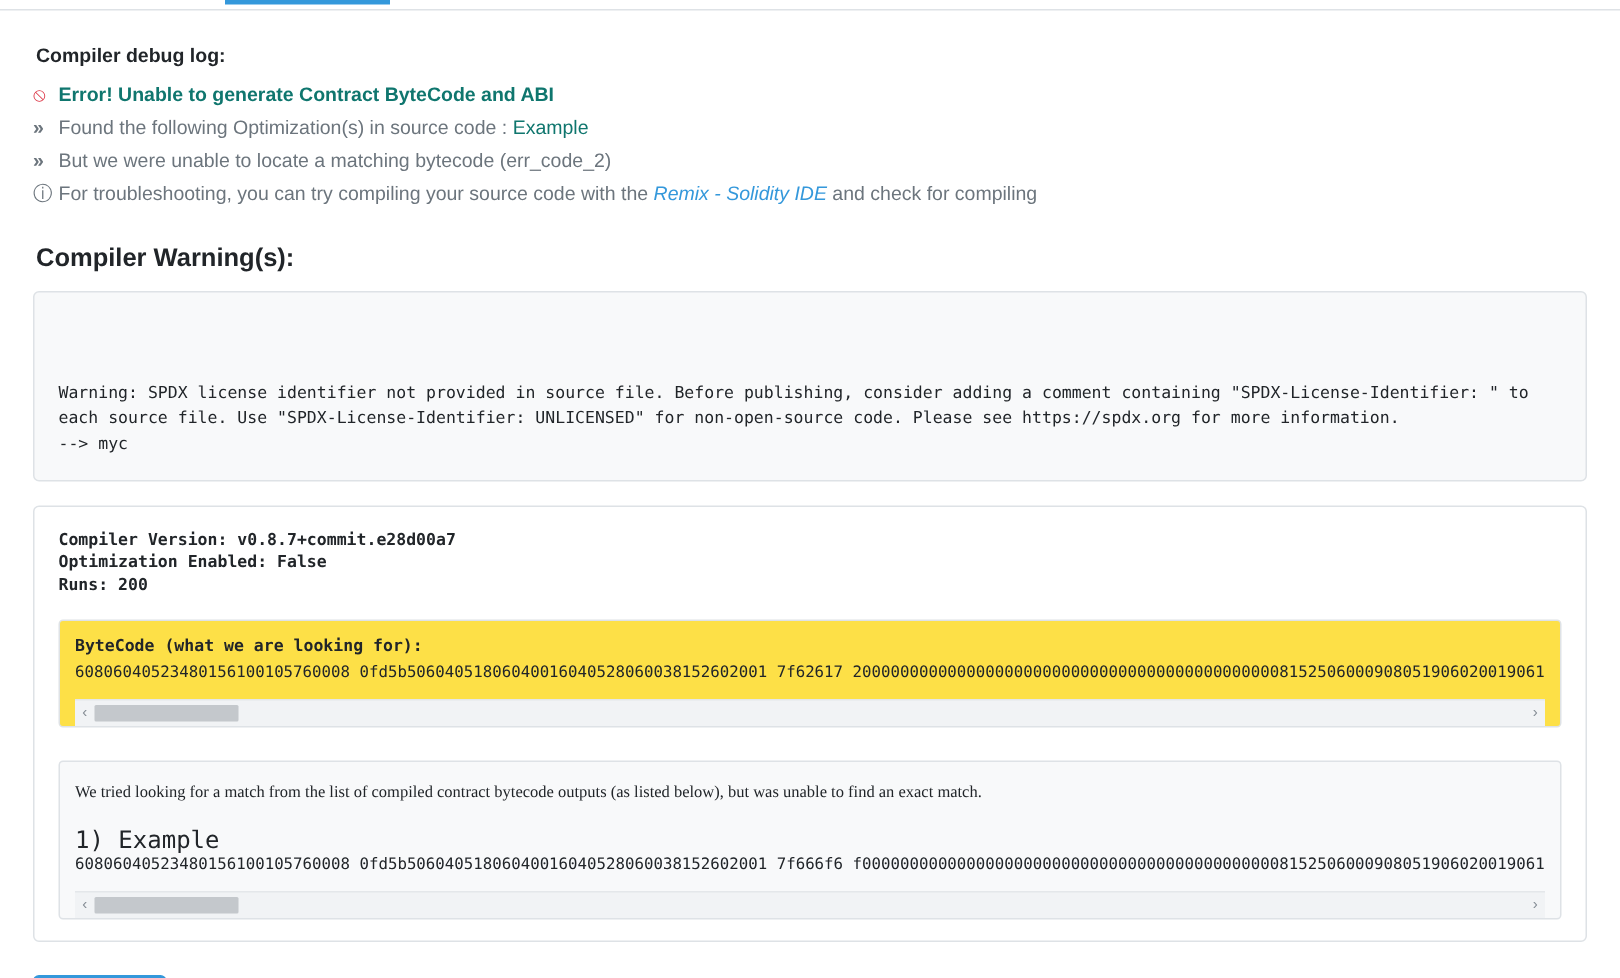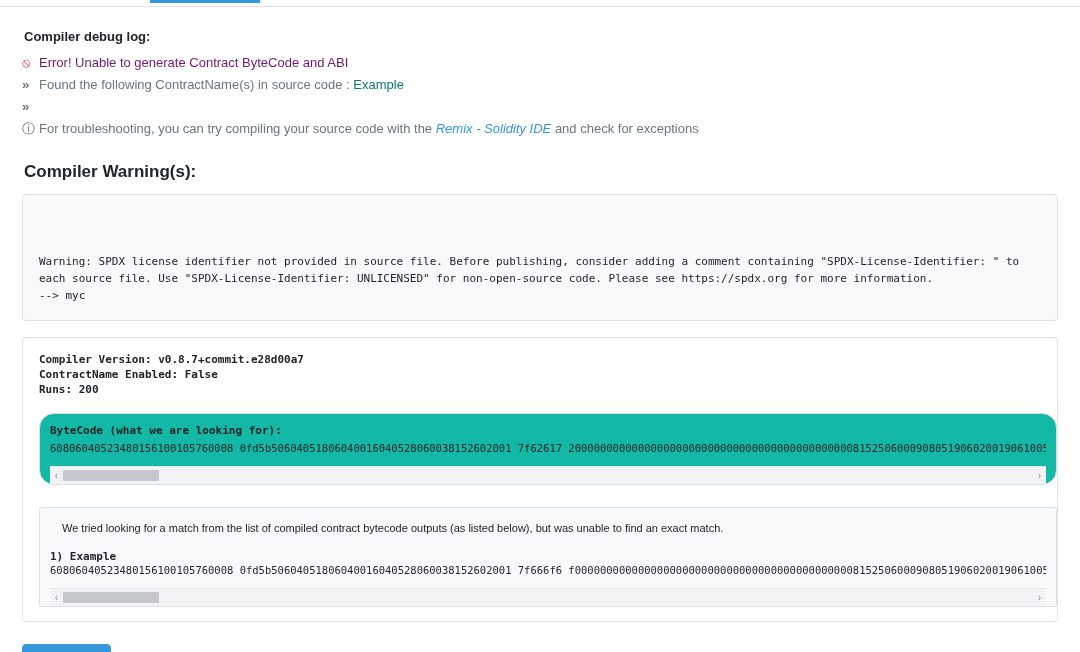--- a/index.html
+++ b/index.html
@@ -52,21 +52,21 @@
     line-height: 16px;
     font-size: 13px;
   }
   .log-line .glyph {
     flex: 0 0 auto;
     width: 17px;
     text-align: left;
     font-size: 13px;
     line-height: 16px;
   }
-  .err-text { color: #701a75; }
+  .err-text { color: #0f766e; font-weight: bold; }
   .err-glyph { color: #dc3545; font-size: 12px; }
   .muted-text { color: #6c757d; }
   .chev-glyph { color: #6c757d; font-weight: bold; font-size: 11px; letter-spacing: -1px; }
   .info-glyph { color: #6c757d; font-size: 12px; }
   .strong-inline { font-weight: normal; color: #0f766e; }
   .link {
     color: #3498db;
     text-decoration: none;
     font-style: italic;
   }
@@ -90,34 +90,34 @@
     font-family: "DejaVu Sans Mono", "Liberation Mono", monospace;
     font-size: 11px;
     color: #212529;
     line-height: 17px;
     white-space: pre-wrap;
     word-break: break-word;
     margin-top: 44px;
   }
   .info-panel {
     background: #ffffff;
-    padding: 14px 0 14px 16px;
+    padding: 14px 16px 14px 16px;
     margin-bottom: 0;
   }
   .meta-line {
     font-family: "DejaVu Sans Mono", "Liberation Mono", monospace;
     font-size: 11px;
     font-weight: bold;
     line-height: 15px;
     color: #212529;
   }
   .inner-box {
     border: 1px solid #dee2e6;
-    border-radius: 15px;
-    background: #14b8a6;
+    border-radius: 3px;
+    background: #fde047;
     margin: 16px 0 0 0;
     padding: 10px 10px 0 10px;
     box-sizing: border-box;
   }
   .inner-box .label {
     font-family: "DejaVu Sans Mono", "Liberation Mono", monospace;
     font-size: 11px;
     font-weight: bold;
     margin-bottom: 4px;
   }
@@ -168,29 +168,28 @@
   }
   .got-box {
     border: 1px solid #dee2e6;
     border-radius: 3px;
     background: #f8f9fa;
     margin: 22px 0 0 0;
     padding: 12px 10px 0 10px;
     box-sizing: border-box;
   }
   .got-box .sentence {
-    font-family: Liberation Sans, sans-serif;
+    font-family: Liberation Serif, serif;
     font-size: 11px;
     line-height: 16px;
-    margin-left: 12px;
   }
   .got-box .item-label {
     font-family: "DejaVu Sans Mono", "Liberation Mono", monospace;
-    font-size: 11px;
-    font-weight: bold;
+    font-size: 16px;
+    font-weight: normal;
     margin-top: 14px;
   }
   .footer {
     padding: 0 22px;
     margin-top: 22px;
   }
   .btn-primary {
     display: inline-block;
     background: #3498db;
     border: 1px solid #3498db;
@@ -216,42 +215,43 @@
 
     <div class="section-title">Compiler debug log:</div>
 
     <div class="log-line">
       <span class="glyph err-glyph">⦸</span>
       <span class="err-text">Error! Unable to generate Contract ByteCode and ABI</span>
     </div>
 
     <div class="log-line">
       <span class="glyph chev-glyph">»</span>
-      <span class="muted-text"><span>Found the following ContractName(s) in source code : </span><span class="strong-inline">Example</span></span>
+      <span class="muted-text"><span>Found the following Optimization(s) in source code : </span><span class="strong-inline">Example</span></span>
     </div>
 
     <div class="log-line">
       <span class="glyph chev-glyph">»</span>
+      <span class="muted-text">But we were unable to locate a matching bytecode (err_code_2)</span>
     </div>
 
     <div class="log-line">
       <span class="glyph info-glyph">ⓘ</span>
-      <span class="muted-text"><span>For troubleshooting, you can try compiling your source code with the </span><a class="link" href="#">Remix - Solidity IDE</a><span> and check for exceptions</span></span>
+      <span class="muted-text"><span>For troubleshooting, you can try compiling your source code with the </span><a class="link" href="#">Remix - Solidity IDE</a><span> and check for compiling</span></span>
     </div>
 
     <div class="warn-title">Compiler Warning(s):</div>
 
     <div class="panel warn-panel">
       <div class="mono">Warning: SPDX license identifier not provided in source file. Before publishing, consider adding a comment containing "SPDX-License-Identifier: " to each source file. Use "SPDX-License-Identifier: UNLICENSED" for non-open-source code. Please see https://spdx.org for more information.
 --&gt; myc</div>
     </div>
 
     <div class="panel info-panel">
       <div class="meta-line">Compiler Version: v0.8.7+commit.e28d00a7</div>
-      <div class="meta-line">ContractName Enabled: False</div>
+      <div class="meta-line">Optimization Enabled: False</div>
       <div class="meta-line">Runs: 200</div>
 
       <div class="inner-box">
         <div class="label">ByteCode (what we are looking for):</div>
         <div class="hex">60806040523480156100105760008 0fd5b50604051806040016040528060038152602001 7f62617 2000000000000000000000000000000000000000000008152506000908051906020019061005c929190610062565</div>
         <div class="hscroll">
           <span class="arrow">‹</span>
           <span class="track">
               <span class="thumb"></span>
             </span>

